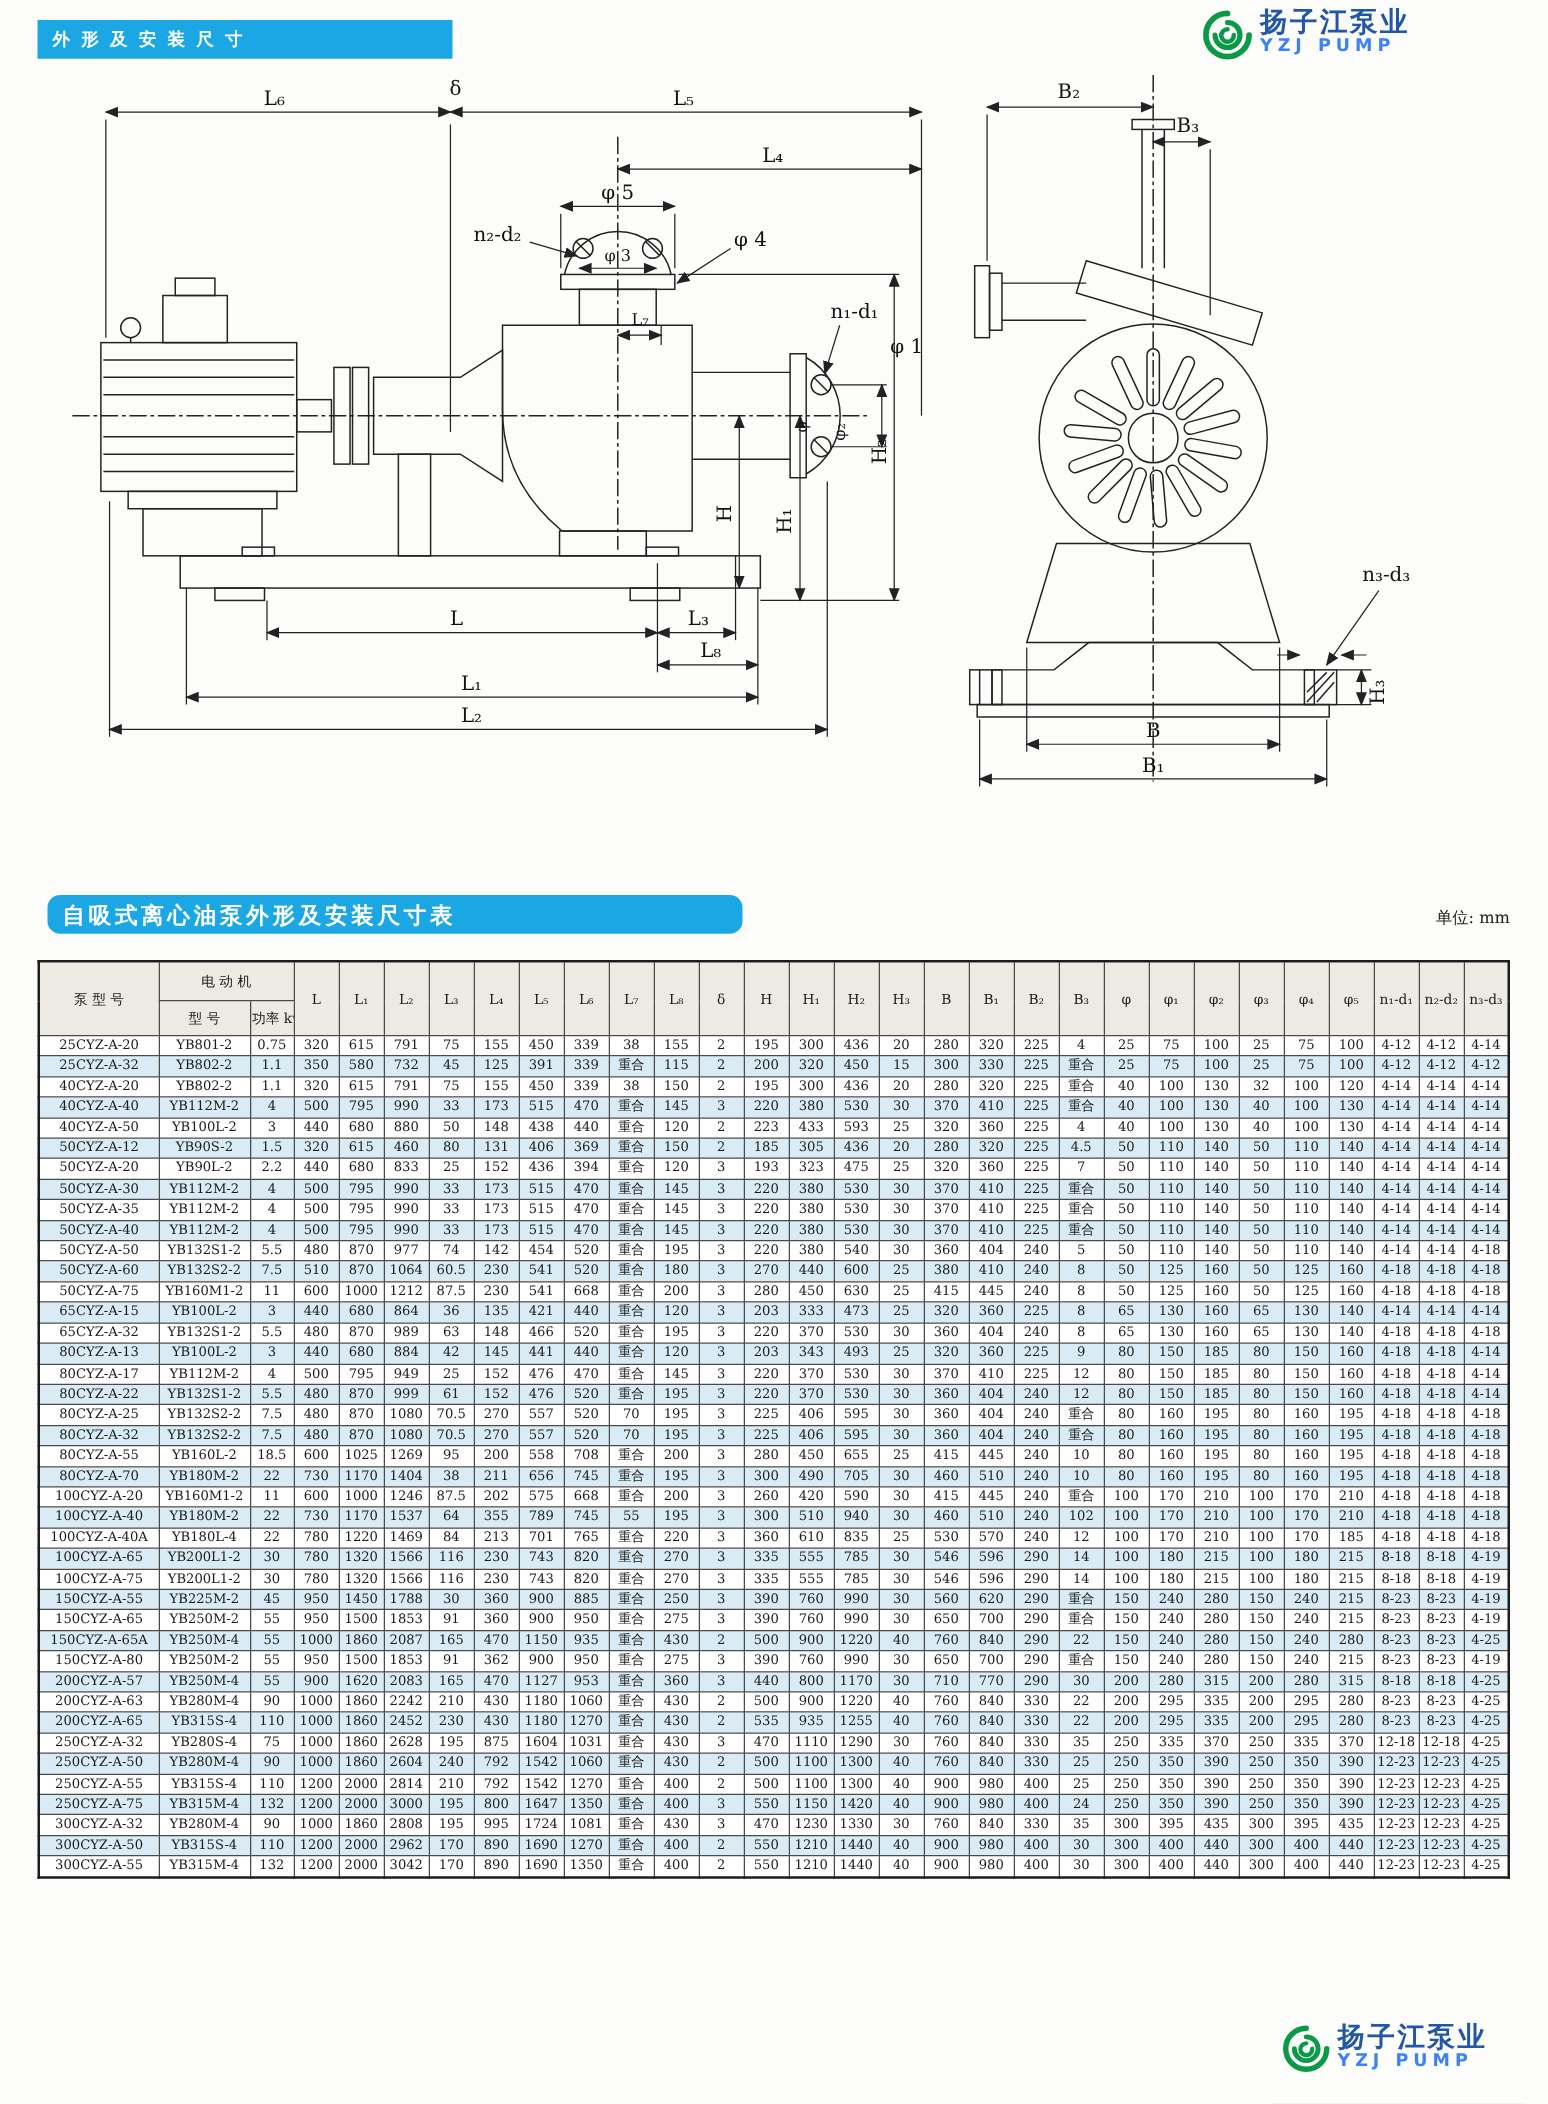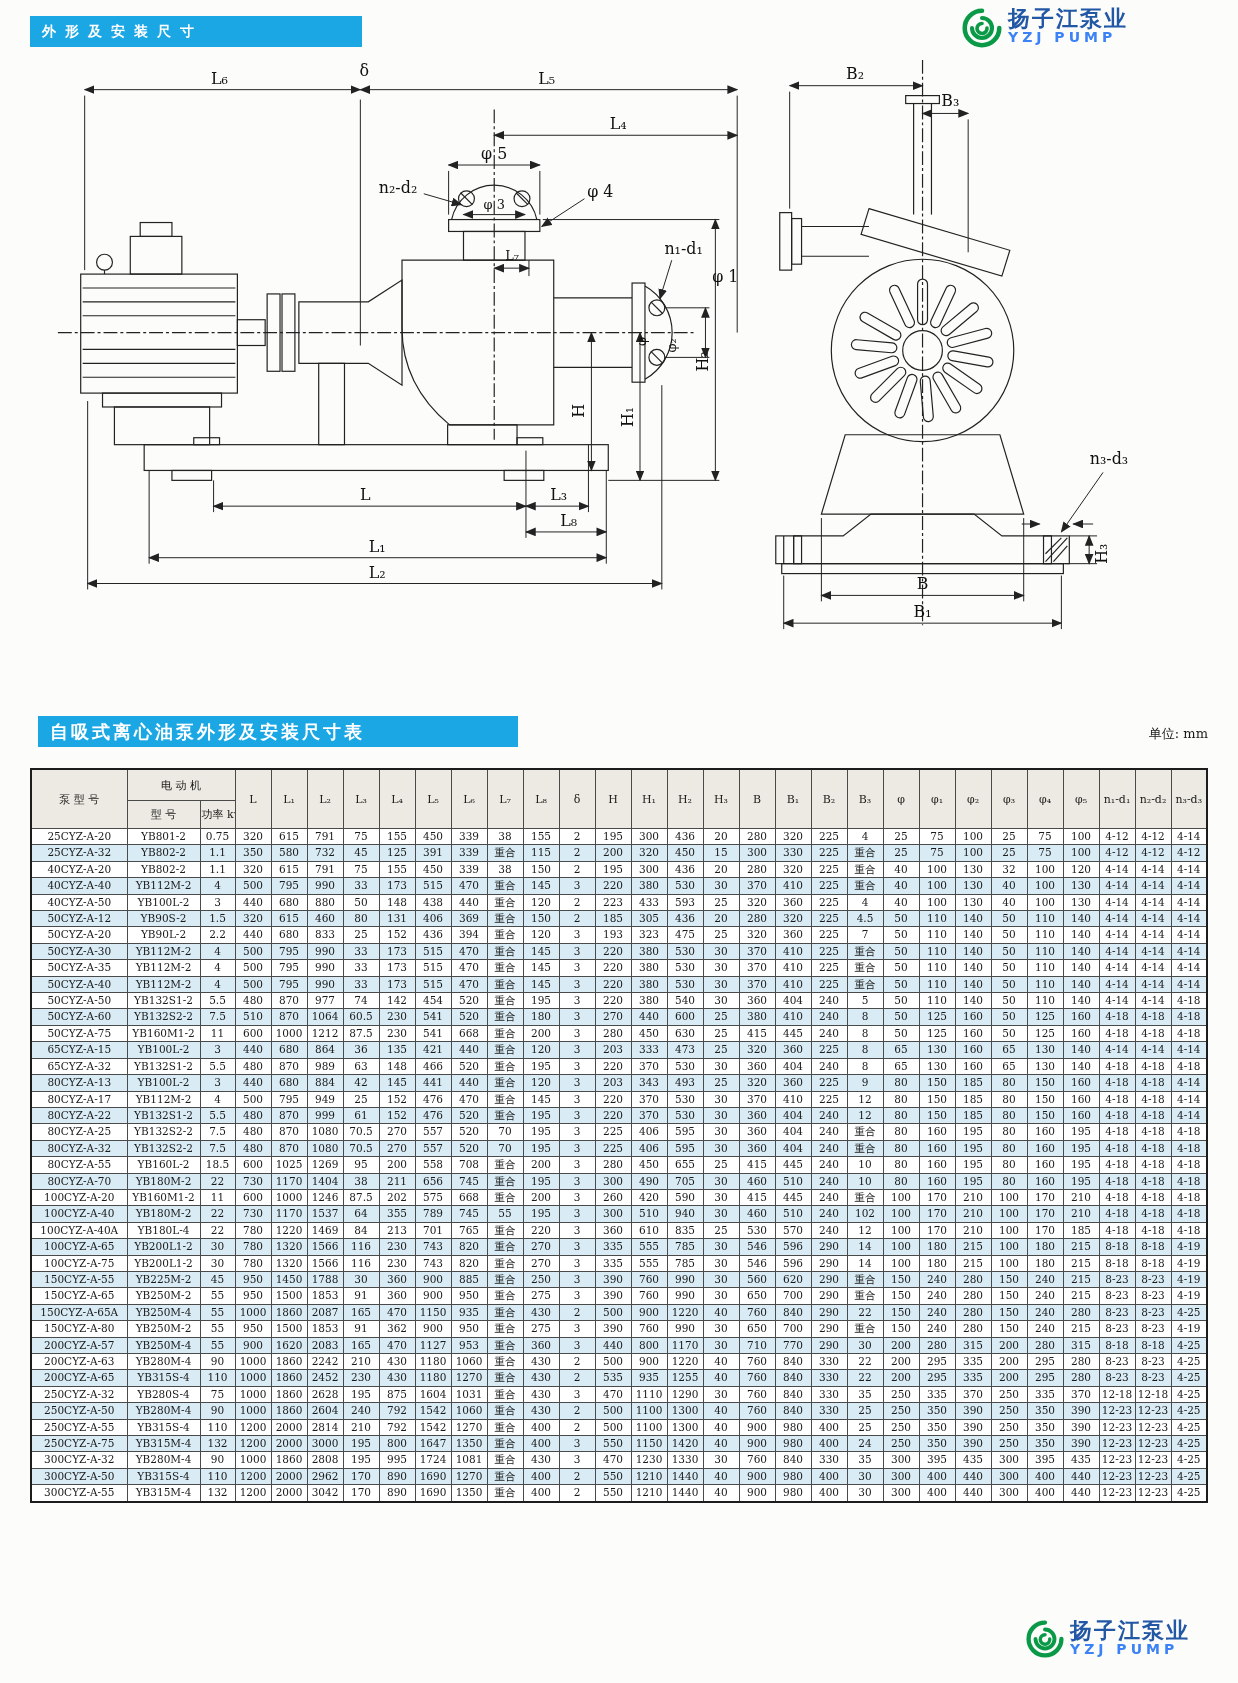--- a/index.html
+++ b/index.html
@@ -1,21 +1,21 @@
 <!DOCTYPE html>
 <html><head>
 <meta charset="utf-8">
 <style>
   html,body{margin:0;padding:0;background:#e8e8e8;}
   .page{position:relative;width:1238px;height:1683px;background:#fcfcfa;overflow:hidden;
         font-family:"DejaVu Serif", serif;color:#1a1a1a;}
   .banner{position:absolute;background:#1BA7E3;color:#fff;font-family:"DejaVu Sans",sans-serif;
           font-weight:bold;display:flex;align-items:center;padding:0 12px;box-sizing:border-box;}
   .banner1{left:30px;top:16px;width:332px;height:31px;font-size:14px;letter-spacing:9px;}
-  .banner2{left:38px;top:716px;width:480px;height:31px;font-size:18px;letter-spacing:3px;}
+  .banner2{left:38px;top:716px;width:556px;height:31px;font-size:18px;letter-spacing:3px;border-radius:10px;}
   .logo{position:absolute;display:flex;align-items:flex-start;gap:6px;}
   .logo-top{left:962px;top:8px;}
   .logo-bottom{left:1026px;top:1620px;}
   .logo-txt{display:flex;flex-direction:column;line-height:1;}
   .logo-cn{font-family:"DejaVu Sans",sans-serif;font-weight:bold;font-size:22px;color:#2257a5;letter-spacing:2px;}
   .logo-en{font-family:"DejaVu Sans",sans-serif;font-weight:bold;font-size:14px;color:#3b82f6;letter-spacing:4px;}
   .unit-note{position:absolute;left:860px;top:725px;width:348px;text-align:right;font-size:13px;}
   .drw{position:absolute;}
   .drw text{font-family:"DejaVu Serif",serif;font-size:16px;fill:#111;stroke:none;}
   .drw .sm{font-size:13px;}

